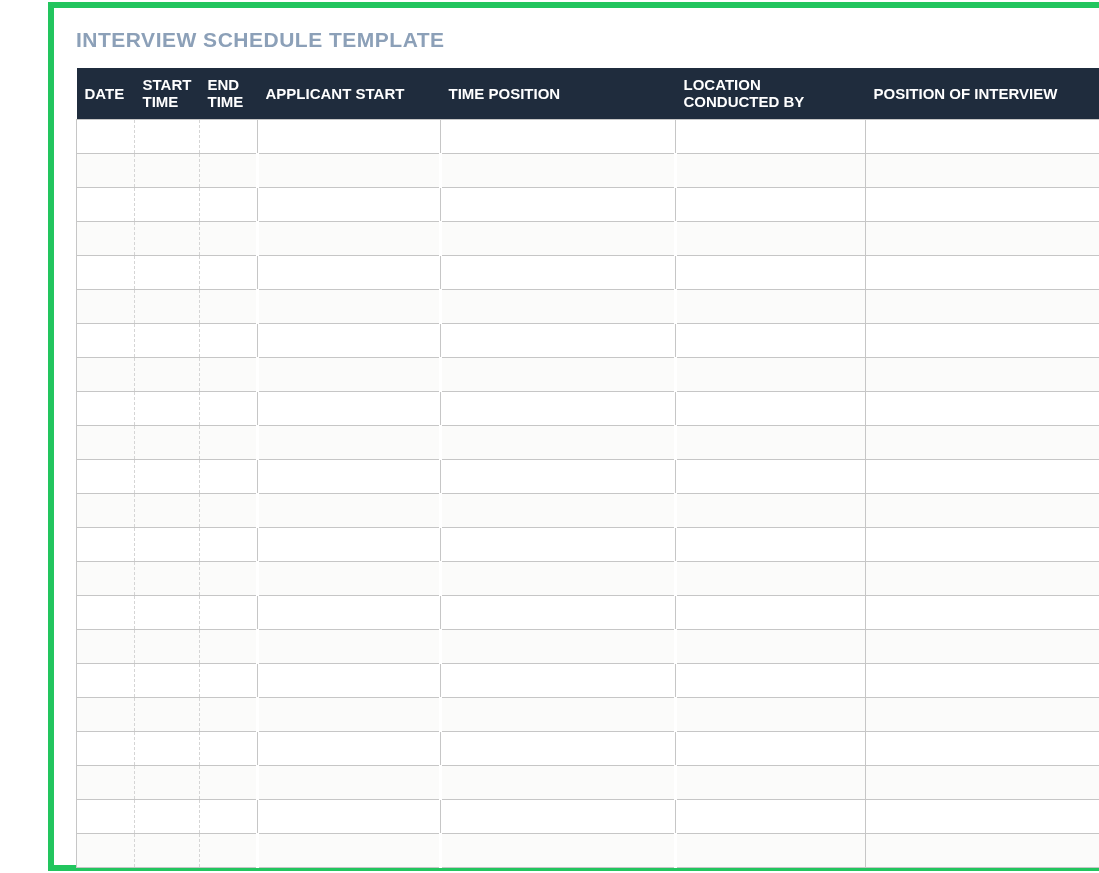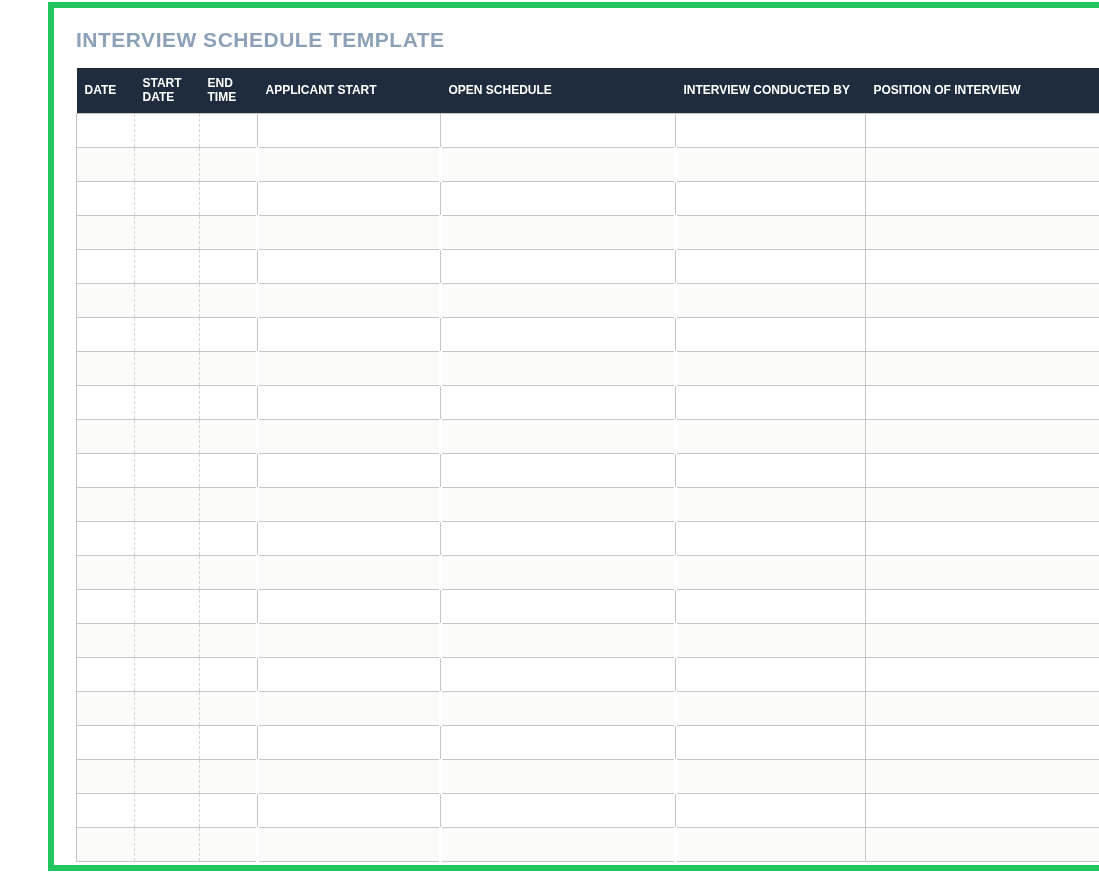--- a/index.html
+++ b/index.html
@@ -30,21 +30,21 @@
     }
     table {
       border-collapse: separate;
       border-spacing: 0;
       width: 100%;
       table-layout: fixed;
     }
     thead th {
       background: #1f2c3d;
       color: #ffffff;
-      font-size: 12px;
+      font-size: 15px;
       font-weight: bold;
       text-align: left;
       padding: 8px 8px 9px 8px;
       border-right: 1px solid #1f2c3d;
       height: 26px;
       vertical-align: middle;
     }
     .col-date { width: 58px; }
     .col-start { width: 65px; }
     .col-end { width: 58px; }
@@ -122,25 +122,25 @@
       <col class="col-start">
       <col class="col-end">
       <col class="col-applicant">
       <col class="col-position">
       <col class="col-interviewer">
       <col class="col-location">
     </colgroup>
     <thead>
       <tr>
         <th>DATE</th>
-        <th>START DATE</th>
+        <th>START TIME</th>
         <th>END TIME</th>
         <th>APPLICANT START</th>
-        <th>OPEN SCHEDULE</th>
-        <th>INTERVIEW CONDUCTED BY</th>
+        <th>TIME POSITION</th>
+        <th>LOCATION CONDUCTED BY</th>
         <th>POSITION OF INTERVIEW</th>
       </tr>
     </thead>
     <tbody id="table-body">
     <tr>
           <td class="c-date"></td>
           <td class="c-start"></td>
           <td class="c-end"></td>
           <td class="c-applicant"></td>
           <td class="c-position"></td>

